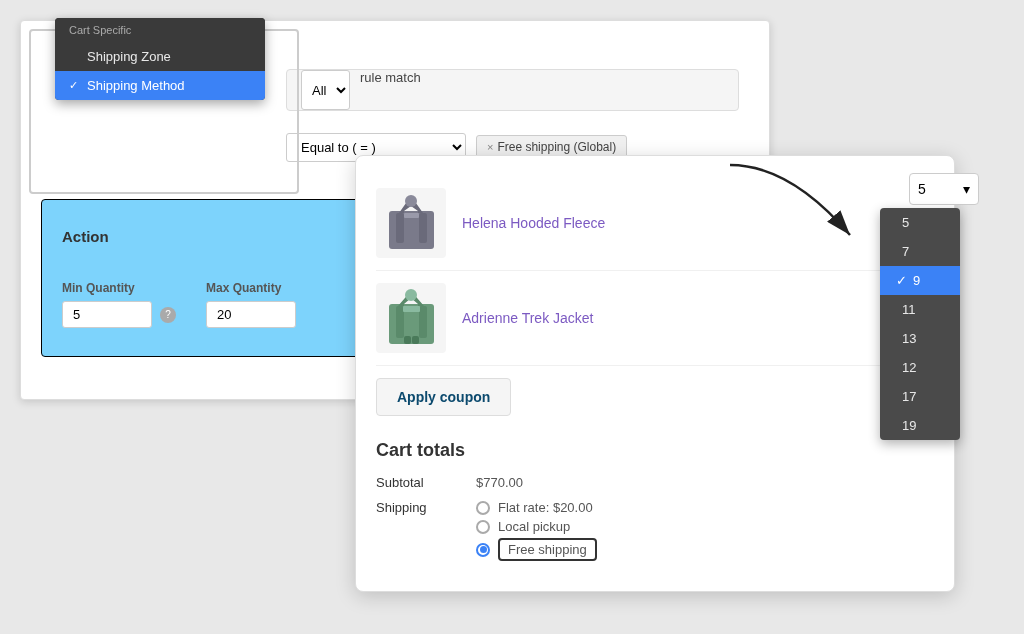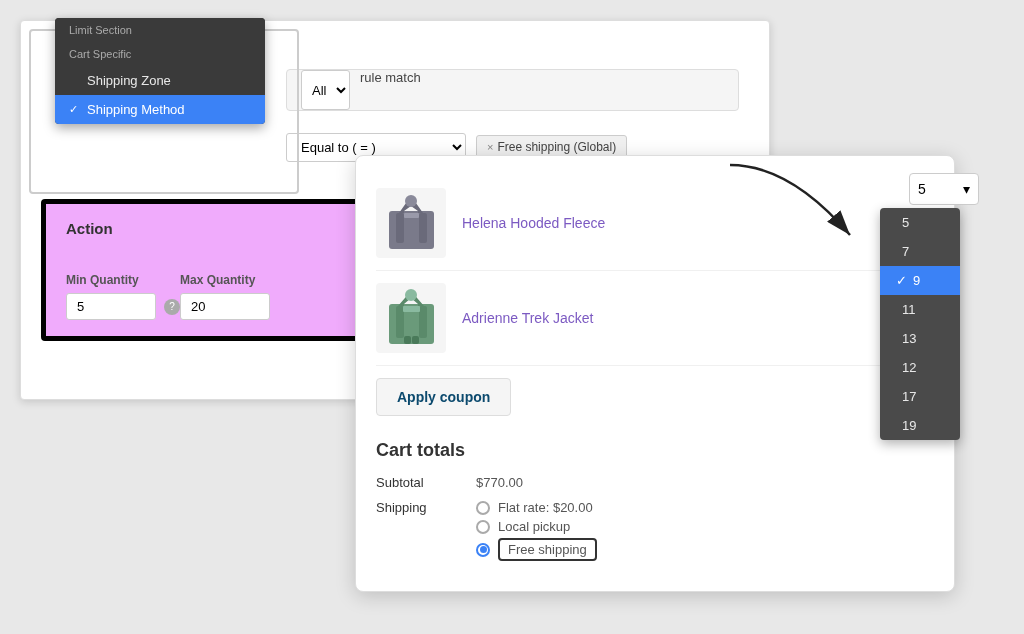--- a/index.html
+++ b/index.html
@@ -130,35 +130,36 @@
       cursor: pointer;
       font-size: 11px;
     }
 
     
     .action-section {
       position: absolute;
       top: 178px;
       left: 20px;
       width: 380px;
-      background: #f0abfc;
-      border: 5px solid #000000;
-      border-radius: 4px;
-      padding: 16px 20px;
+      background: #7dd3fc;
+      border: 1px solid #000000;
+      border-radius: 4px;
+      padding: 28px 20px;
     }
 
     .action-title {
       font-size: 15px;
       font-weight: 600;
       color: #333;
       margin-bottom: 16px;
     }
 
     .quantity-row {
       display: flex;
+      gap: 30px;
       margin-top: 36px;
     }
 
     .qty-field {
       display: flex;
       flex-direction: column;
       gap: 6px;
     }
 
     .qty-label {
@@ -456,21 +457,20 @@
         <div class="qty-input-row">
           <input class="qty-input" type="text" value="20" style="">
         </div>
       </div>
     </div>
   </div>
 
 </div>
 
 <div class="dropdown-menu">
-  <div class="dropdown-section-label">Limit Section</div>
   <div class="dropdown-section-label">Cart Specific</div>
   <div class="dropdown-item">
     <span class="check-icon"> </span>
     <span>Shipping Zone</span>
   </div>
   <div class="dropdown-item active">
     <span class="check-icon">✓</span>
     <span>Shipping Method</span>
   </div>
 </div>

